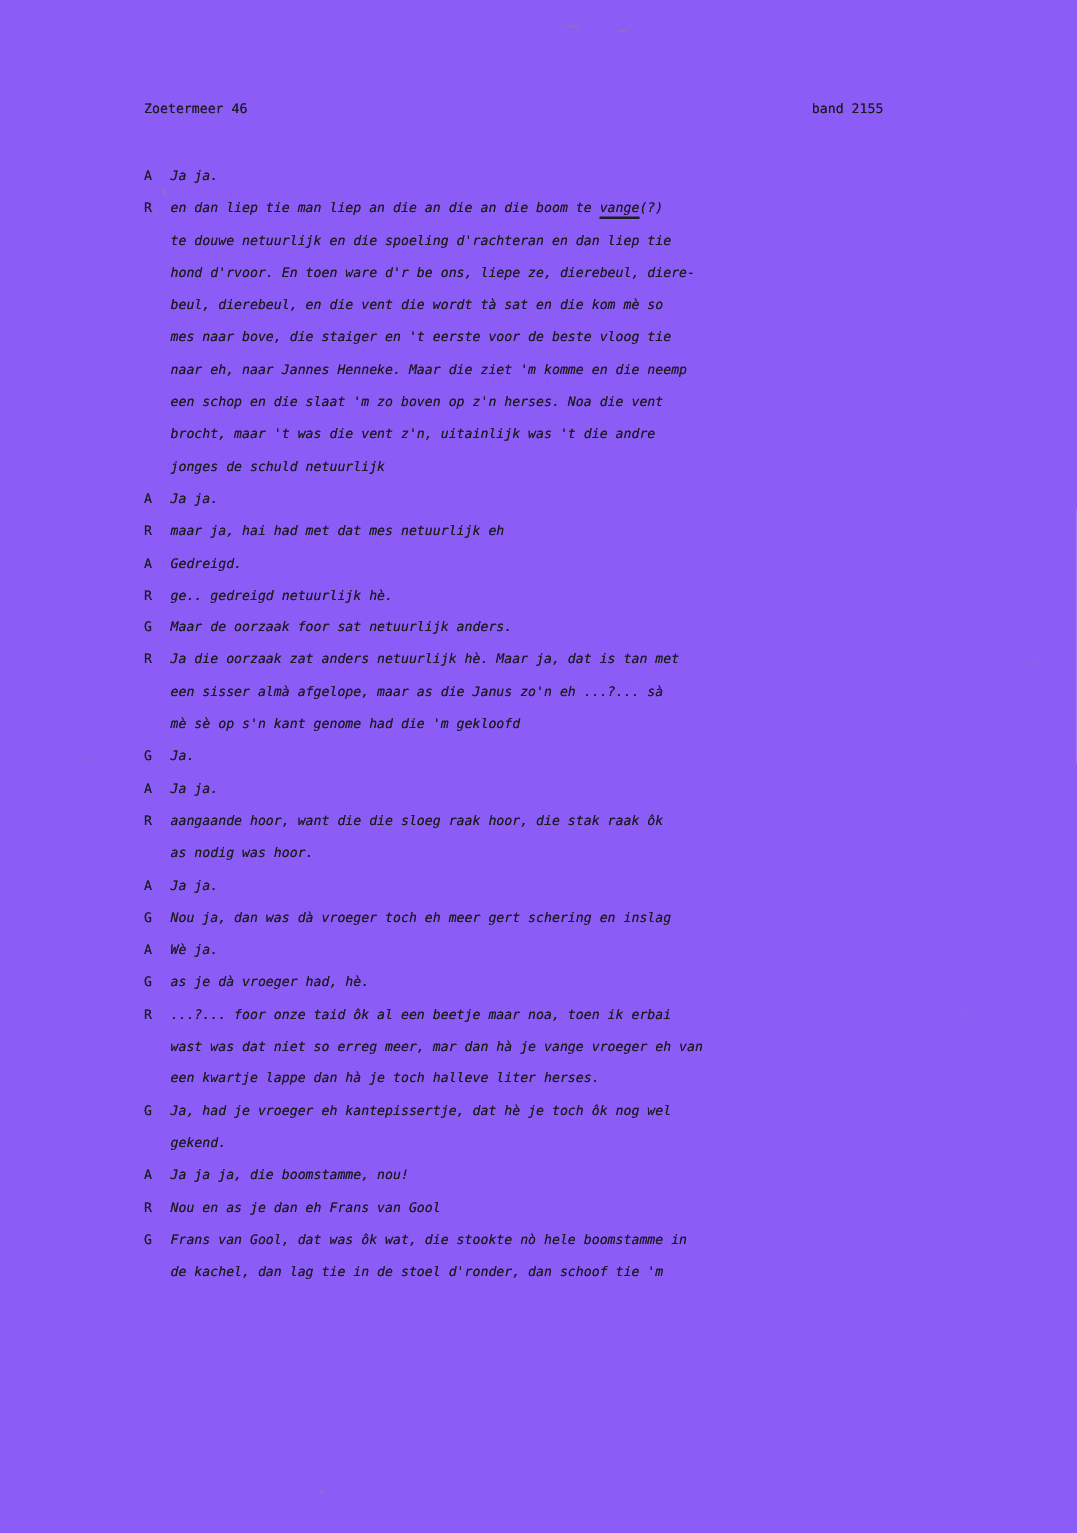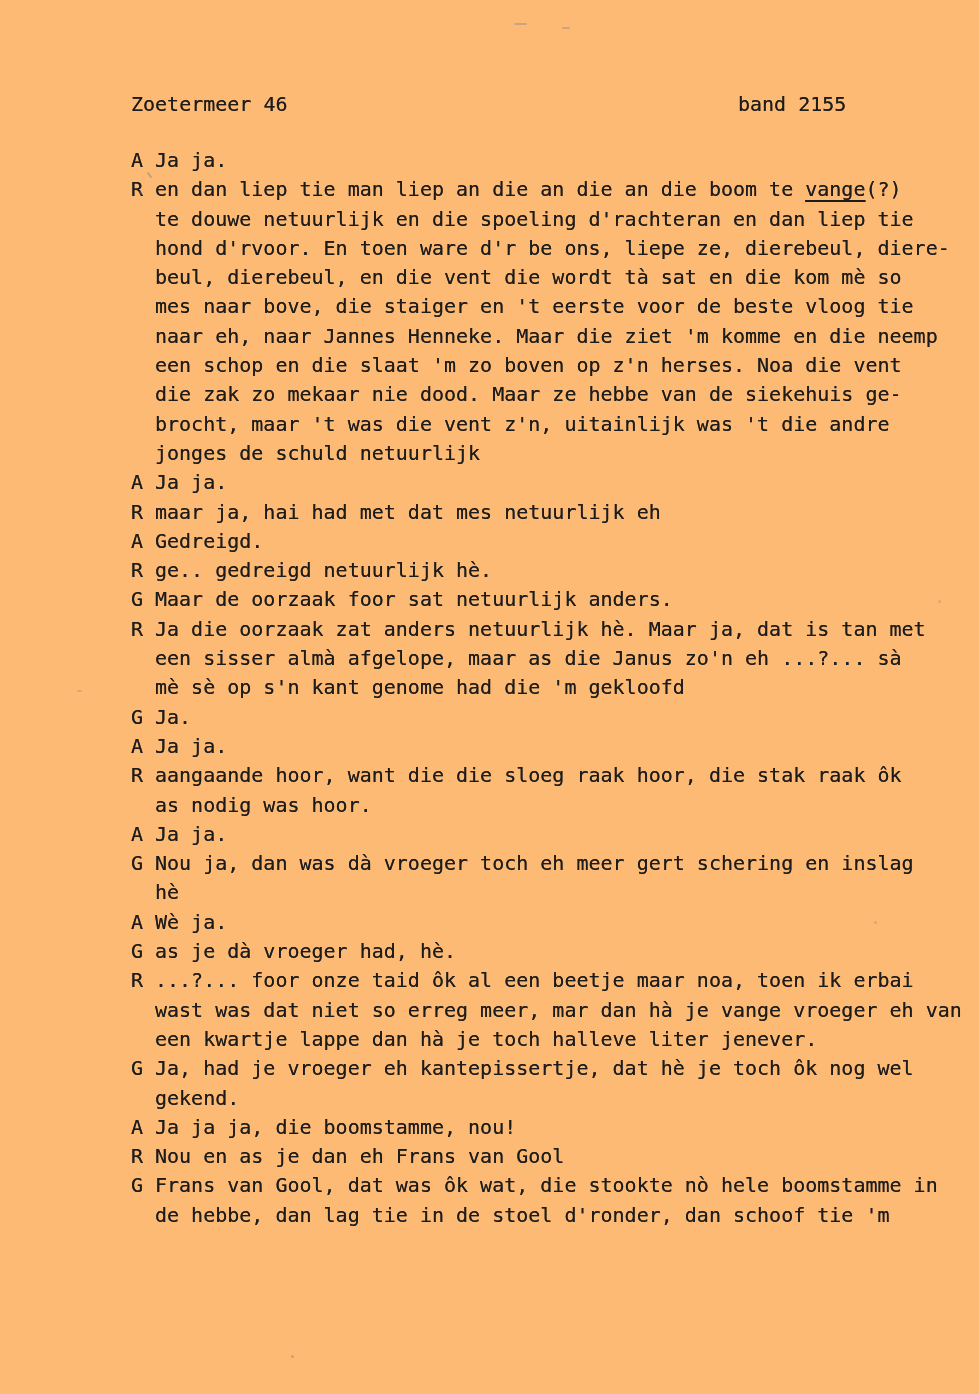--- a/index.html
+++ b/index.html
@@ -4,23 +4,23 @@
 <style>
   html, body {
     margin: 0;
     padding: 0;
     background: #ffffff;
   }
   .paper {
     position: relative;
     width: 979px;
     height: 1394px;
-    background: #fdba74;
+    background: #8b5cf6;
     font-family: "DejaVu Sans Mono", "Liberation Mono", monospace;
-    font-size: 20px;
+    font-size: 12px;
     color: #1c1c1c;
     overflow: hidden;
     text-shadow: 0 0 0.6px rgba(25,25,25,0.75);
   }
   .header {
     position: absolute;
     top: 92px;
     left: 0;
     width: 100%;
     height: 26px;
@@ -53,20 +53,21 @@
     line-height: 29.3px;
     white-space: pre;
   }
   .lines {
     flex: 1 1 auto;
     min-width: 0;
   }
   .line {
     line-height: 29.3px;
     white-space: pre;
+    font-style: italic;
   }
   .u {
     text-decoration: underline;
     text-underline-offset: 4px;
     text-decoration-thickness: 1.5px;
   }
   
   .speck {
     position: absolute;
     background: #8a8a8a;
@@ -104,21 +105,20 @@
   <div class="utt">
     <span class="spk">R</span>
     <div class="lines">
           <div class="line"><span>en dan liep tie man liep an die an die an die boom te </span><span class="u">vange</span><span>(?)</span></div>
           <div class="line">te douwe netuurlijk en die spoeling d'rachteran en dan liep tie</div>
           <div class="line">hond d'rvoor. En toen ware d'r be ons, liepe ze, dierebeul, diere-</div>
           <div class="line">beul, dierebeul, en die vent die wordt tà sat en die kom mè so</div>
           <div class="line">mes naar bove, die staiger en 't eerste voor de beste vloog tie</div>
           <div class="line">naar eh, naar Jannes Henneke. Maar die ziet 'm komme en die neemp</div>
           <div class="line">een schop en die slaat 'm zo boven op z'n herses. Noa die vent</div>
-          <div class="line">die zak zo mekaar nie dood. Maar ze hebbe van de siekehuis ge-</div>
           <div class="line">brocht, maar 't was die vent z'n, uitainlijk was 't die andre</div>
           <div class="line">jonges de schuld netuurlijk</div>
         </div>
   </div>
 
   <div class="utt">
     <span class="spk">A</span>
     <div class="lines">
           <div class="line">Ja ja.</div>
         </div>
@@ -187,21 +187,20 @@
     <span class="spk">A</span>
     <div class="lines">
           <div class="line">Ja ja.</div>
         </div>
   </div>
 
   <div class="utt">
     <span class="spk">G</span>
     <div class="lines">
           <div class="line">Nou ja, dan was dà vroeger toch eh meer gert schering en inslag</div>
-          <div class="line">hè</div>
         </div>
   </div>
 
   <div class="utt">
     <span class="spk">A</span>
     <div class="lines">
           <div class="line">Wè ja.</div>
         </div>
   </div>
 
@@ -210,21 +209,21 @@
     <div class="lines">
           <div class="line">as je dà vroeger had, hè.</div>
         </div>
   </div>
 
   <div class="utt">
     <span class="spk">R</span>
     <div class="lines">
           <div class="line">...?... foor onze taid ôk al een beetje maar noa, toen ik erbai</div>
           <div class="line">wast was dat niet so erreg meer, mar dan hà je vange vroeger eh van</div>
-          <div class="line">een kwartje lappe dan hà je toch halleve liter jenever.</div>
+          <div class="line">een kwartje lappe dan hà je toch halleve liter herses.</div>
         </div>
   </div>
 
   <div class="utt">
     <span class="spk">G</span>
     <div class="lines">
           <div class="line">Ja, had je vroeger eh kantepissertje, dat hè je toch ôk nog wel</div>
           <div class="line">gekend.</div>
         </div>
   </div>
@@ -240,21 +239,21 @@
     <span class="spk">R</span>
     <div class="lines">
           <div class="line">Nou en as je dan eh Frans van Gool</div>
         </div>
   </div>
 
   <div class="utt">
     <span class="spk">G</span>
     <div class="lines">
           <div class="line">Frans van Gool, dat was ôk wat, die stookte nò hele boomstamme in</div>
-          <div class="line">de hebbe, dan lag tie in de stoel d'ronder, dan schoof tie 'm</div>
+          <div class="line">de kachel, dan lag tie in de stoel d'ronder, dan schoof tie 'm</div>
         </div>
   </div>
 </div>
 
   <div class="speck s1"></div>
   <div class="speck s2"></div>
   <div class="speck s3"></div>
   <div class="speck s4"></div>
   <div class="speck s5"></div>
   <div class="speck s6"></div>

